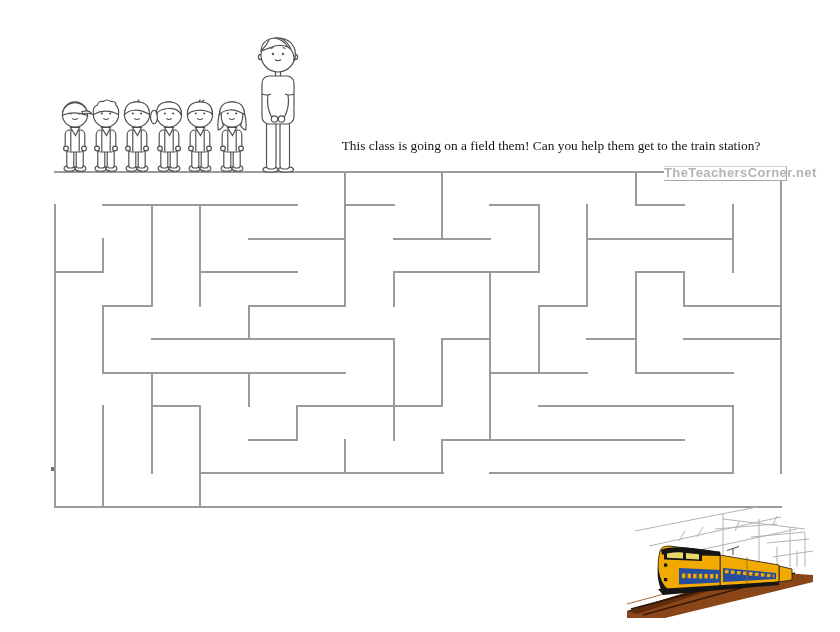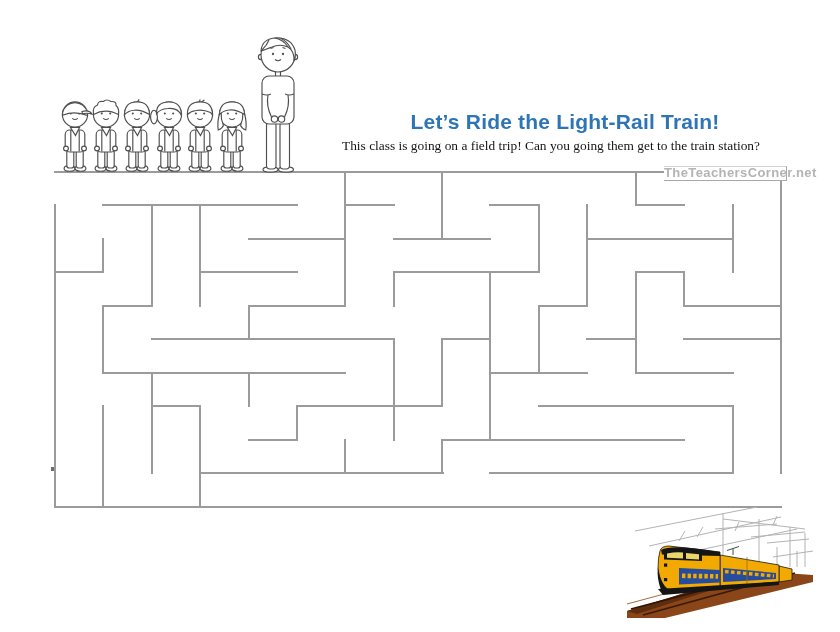--- a/index.html
+++ b/index.html
@@ -171,22 +171,21 @@
       <circle cx="0" cy="-116" r="17"></circle>
       <circle class="dot" cx="-5" cy="-117" r="1.15"></circle>
       <circle class="dot" cx="5" cy="-117" r="1.15"></circle>
       <path class="thin" d="M -3,-111.5 Q 0,-109 3,-111.5"></path>
       <path class="thin" d="M -7.5,-122.5 l 3,-1 M 4.5,-123.5 l 3,1"></path>
       <path d="M -17,-120 Q -16,-132.5 -2,-133 Q 13,-133.5 17,-121 Q 18,-114 16,-110 Q 16.5,-120 10,-124 Q 2,-127.5 -6,-124 Q -14,-121 -17,-120 Z"></path>
       <path class="thin" d="M -3,-133 Q 6,-131 10,-124 M 3,-132.5 Q 9,-130 13,-122 M -9,-131 Q -11,-126 -16,-121"></path>
     </g>
   </svg>
 
-  <div class="title">Let’s Ride the Light-Rail Train!</div>
-  <div class="subtitle">This class is going on a field trip! Can you going them get to the train station?</div>
+  <div class="subtitle">This class is going on a field them! Can you help them get to the train station?</div>
 
   <div class="watermark">TheTeachersCorner.net</div>
 
   <svg class="abs" style="left:627px; top:505px;" width="190" height="120" viewBox="0 0 190 120">
     <g stroke="#b3b3b3" fill="none" stroke-width="1">
       <path d="M 8,26 L 130,2 M 22,41 L 154,12 M 40,52 L 170,24"></path>
       <path d="M 96,8 L 96,62 M 132,14 L 132,60 M 163,22 L 163,62 M 178,28 L 178,62"></path>
       <path d="M 88,24 L 150,19 M 124,32 L 178,27 M 96,14 L 178,24 M 140,38 L 182,34"></path>
       <path d="M 52,36 L 58,26 M 70,32 L 76,22 M 108,26 L 112,17 M 146,20 L 150,11"></path>
       <path d="M 150,42 L 150,60 M 170,46 L 170,62 M 146,52 L 186,46"></path>

